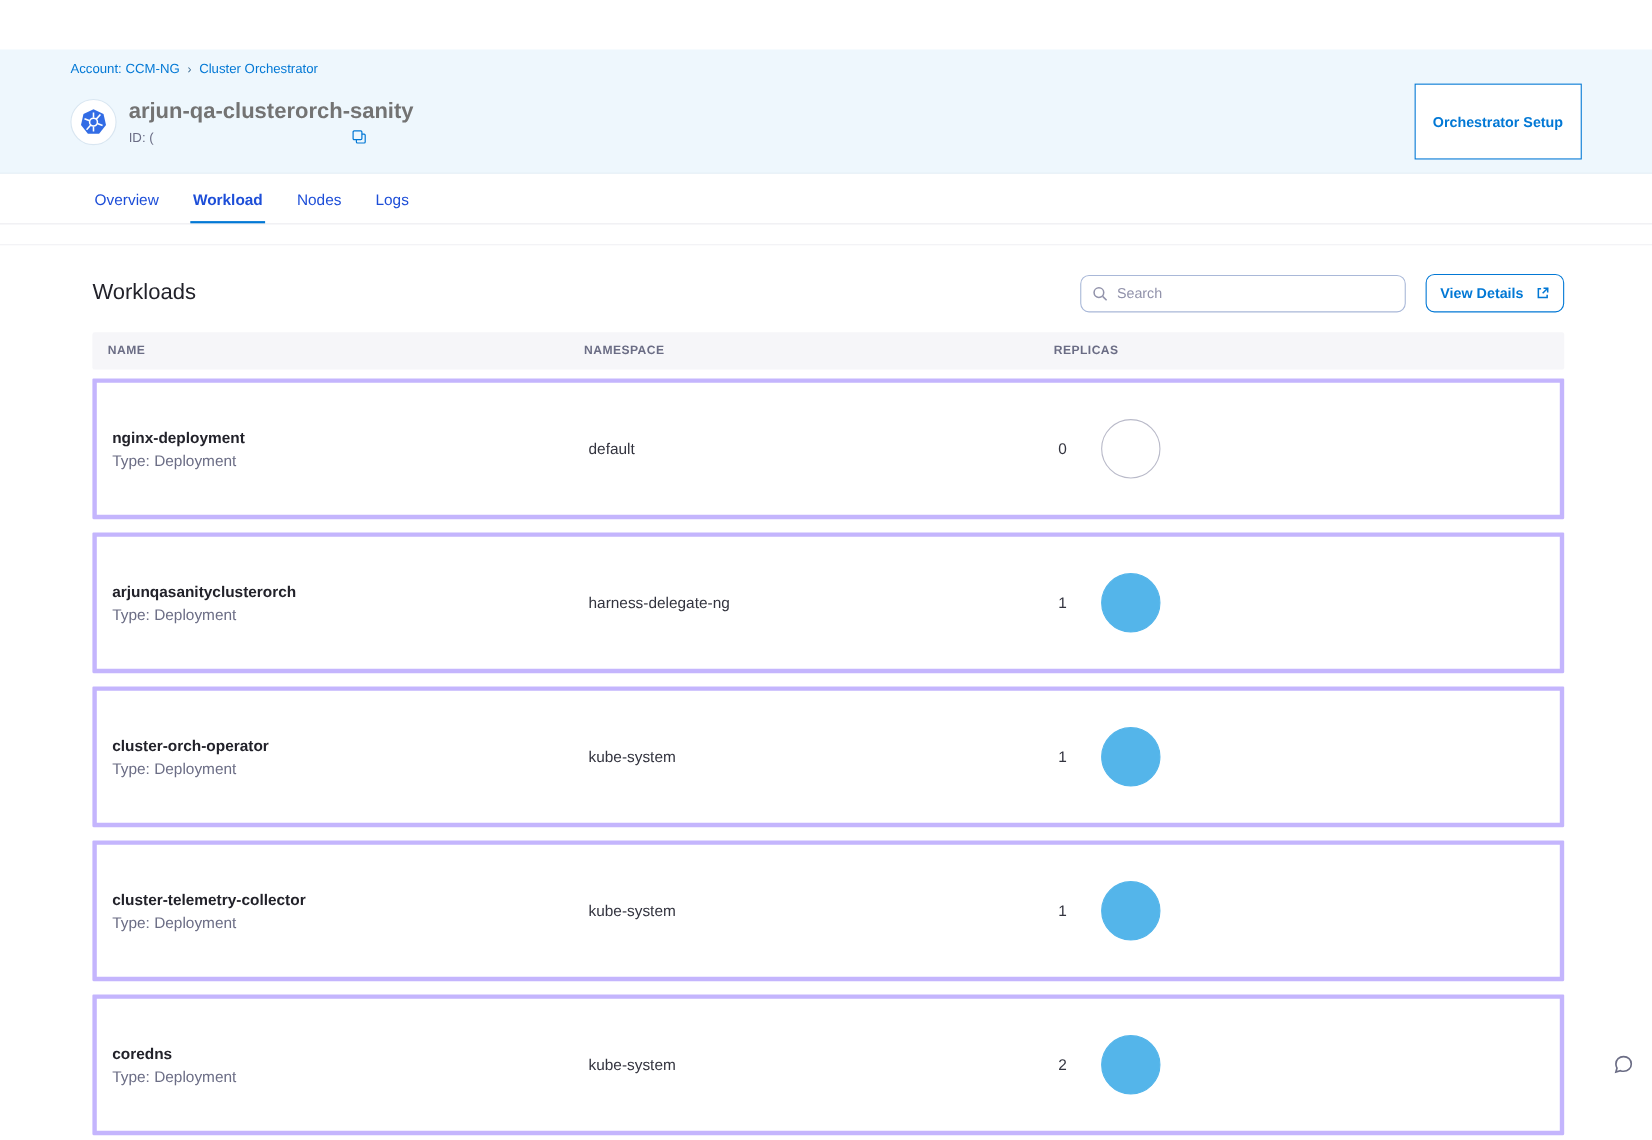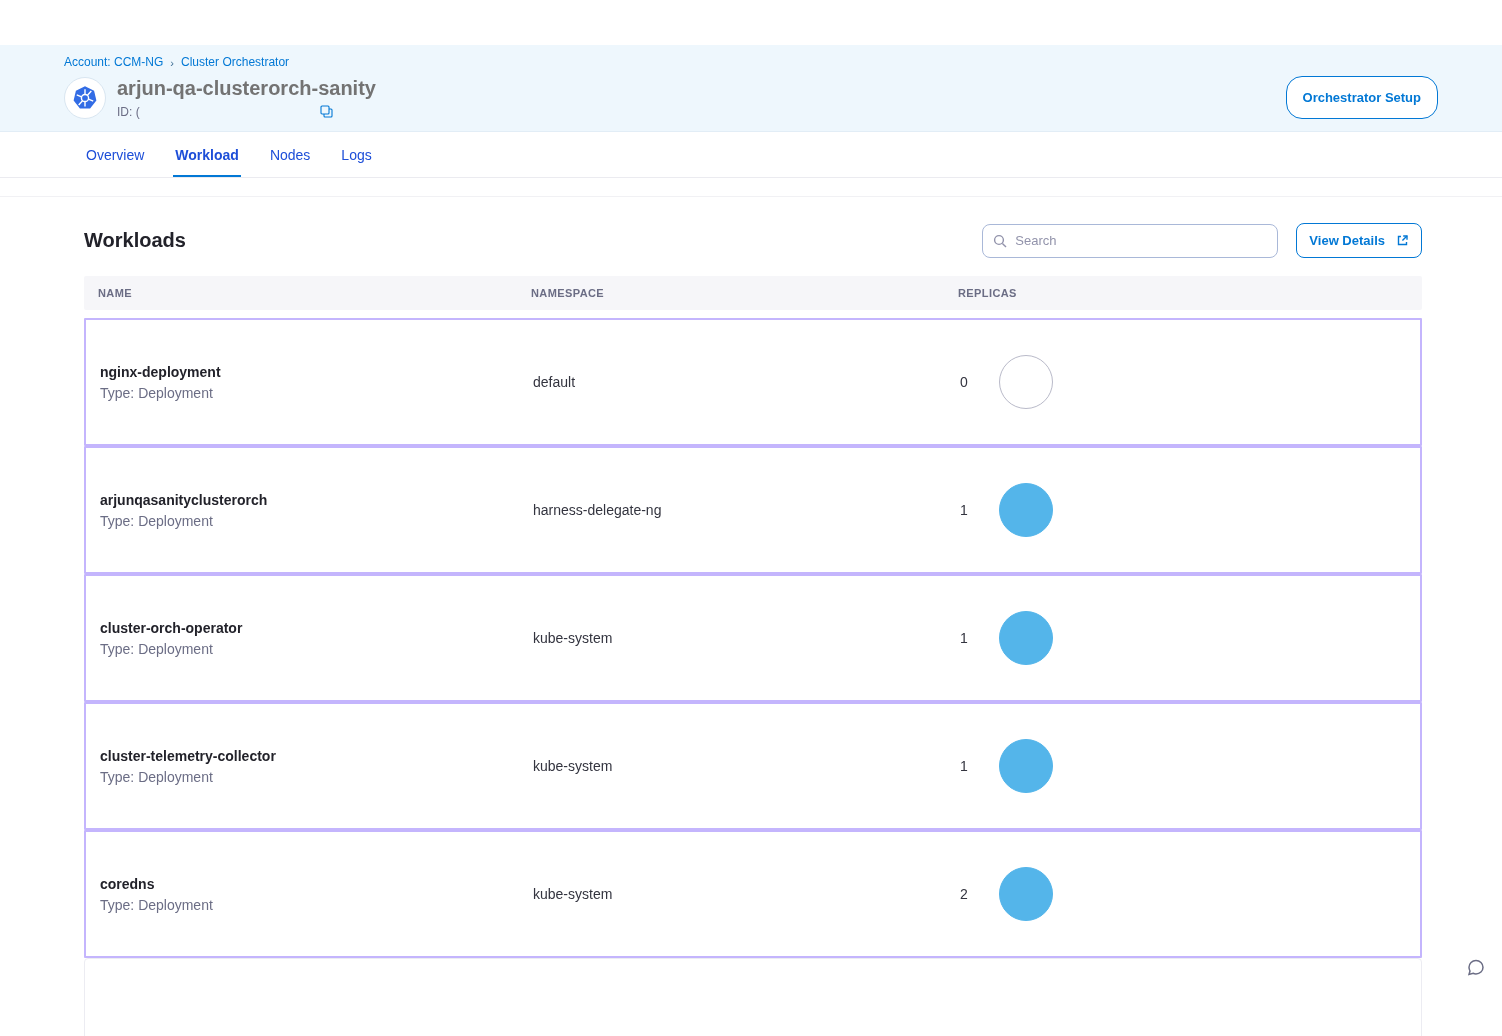--- a/index.html
+++ b/index.html
@@ -31,23 +31,23 @@
     display: flex; align-items: center; justify-content: center;
     margin-right: 11px; flex: none;
   }
   .title-block { display: flex; flex-direction: column; }
   .page-title { font-size: 20px; font-weight: bold; color: #737373; line-height: 1.15; }
   .id-row { display: flex; align-items: center; gap: 16px; font-size: 12px; color: #6b6d85; margin-top: 5px; }
   .id-blank { display: inline-block; width: 148px; height: 12px; }
   .copy-btn { display: inline-flex; align-items: center; cursor: pointer; background: none; border: none; padding: 0; }
   .setup-btn {
     margin-left: auto; align-self: center;
-    background: #ffffff; border: 1px solid #0278d5; border-radius: 16px;
+    background: #ffffff; border: 1px solid #0278d5; border-radius: 0;
     color: #0278d5; font-weight: bold; font-size: 13px;
-    padding: 13px 16px; font-family: inherit; cursor: pointer;
+    padding: 26px 16px; font-family: inherit; cursor: pointer;
   }
 
   
   .tabs {
     display: flex; gap: 27px;
     padding-left: 84px;
     border-bottom: 1px solid #ebebf0;
     background: #ffffff;
   }
   .tab {
@@ -57,21 +57,21 @@
     cursor: pointer;
     text-align: center;
   }
   .tab.active { font-weight: bold; border-bottom-color: #0278d5; }
 
   .page-divider { border-top: 1px solid #f1f1f4; margin-top: 18px; }
 
   
   .content { padding: 0 80px 0 84px; }
   .workloads-header { display: flex; align-items: center; margin-top: 26px; }
-  .workloads-title { font-size: 20px; font-weight: bold; color: #22222a; flex: 1; }
+  .workloads-title { font-size: 20px; font-weight: normal; color: #22222a; flex: 1; }
   .search-box {
     display: flex; align-items: center; gap: 8px;
     width: 296px; height: 34px;
     border: 1px solid #a9b8d8; border-radius: 8px;
     background: #ffffff; padding: 0 10px; margin-right: 18px;
   }
   .search-box input {
     border: none; outline: none; width: 100%;
     font-size: 13px; color: #22222a; font-family: inherit; background: transparent;
   }
@@ -91,23 +91,23 @@
     height: 34px; margin-top: 18px; margin-bottom: 8px;
   }
   .table-header .hcell {
     padding-left: 14px;
     font-size: 11px; font-weight: bold; letter-spacing: 0.4px;
     color: #6b6d85; text-transform: uppercase;
   }
   .row-card {
     display: grid; grid-template-columns: 433px 427px 1fr;
     align-items: center;
-    border: 2px solid #c4b5fd; border-radius: 1px;
+    border: 4px solid #c4b5fd; border-radius: 1px;
     background: #ffffff;
-    height: 128px; 
+    height: 128px; margin-bottom: 12px;
     cursor: pointer;
   }
   .cell { padding-left: 14px; }
   .wl-name { font-size: 14px; font-weight: bold; color: #22222a; }
   .wl-type { font-size: 14px; color: #6b6d85; margin-top: 5px; }
   .wl-ns   { font-size: 14px; color: #33343f; }
   .replicas-cell { display: flex; align-items: center; gap: 31px; }
   .replica-count { font-size: 14px; color: #33343f; }
   .replica-circle {
     width: 54px; height: 54px; border-radius: 50%;

